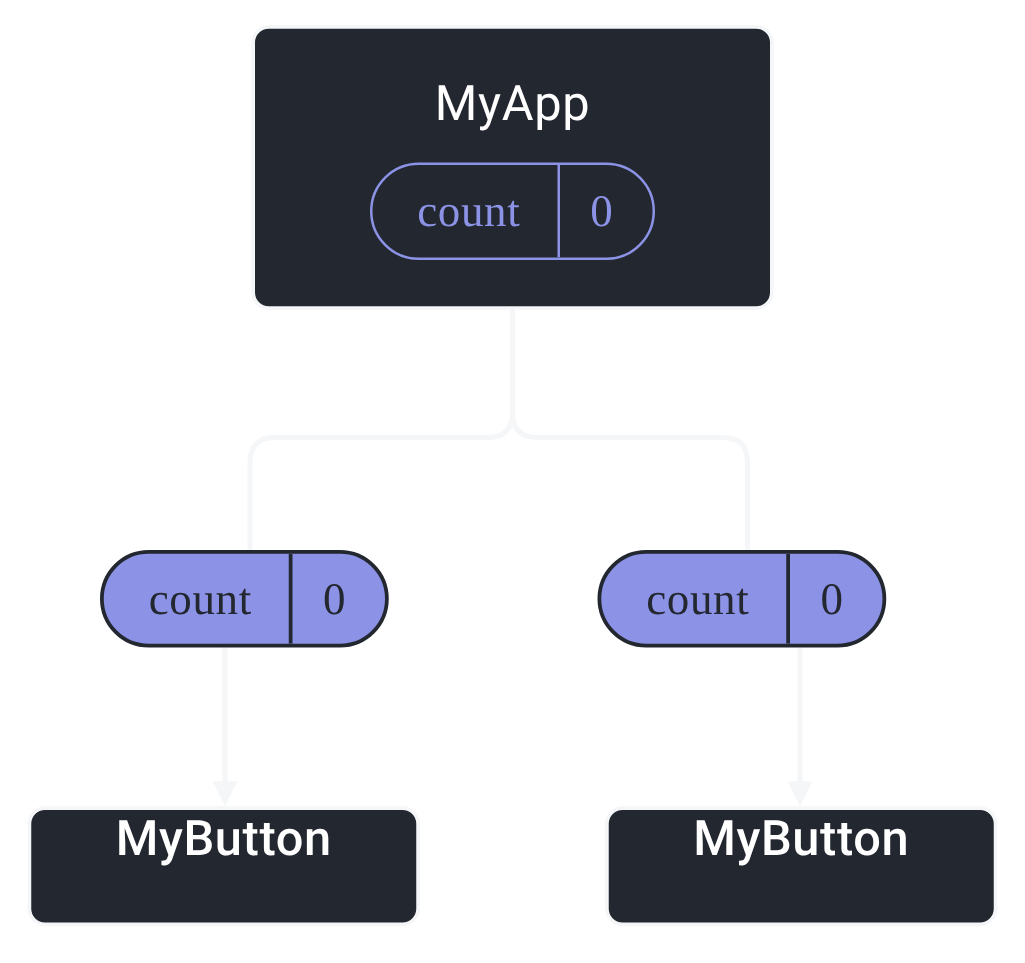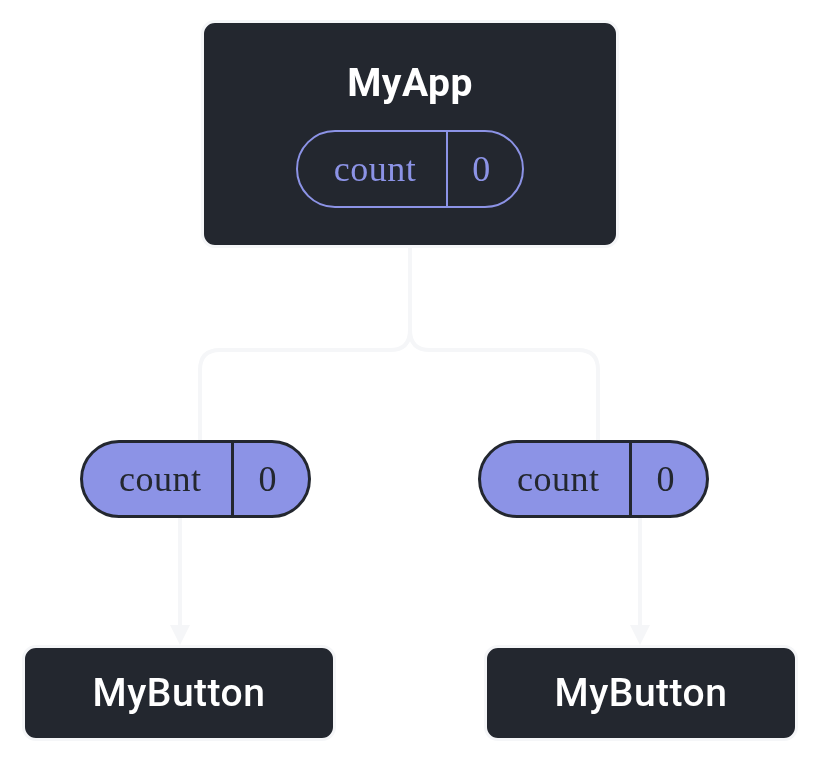--- a/index.html
+++ b/index.html
@@ -30,21 +30,21 @@
       border-radius: 14px;
       display: flex;
       flex-direction: column;
       align-items: center;
       justify-content: center;
       gap: 24px;
     }
     .parent-title {
       color: #ffffff;
       font-size: 39px;
-      font-weight: 700;
+      font-weight: 400;
       letter-spacing: 0.5px;
     }
     .pill {
       display: flex;
       align-items: stretch;
       border-radius: 999px;
       overflow: hidden;
       height: 78px;
       font-family: Liberation Serif, serif;
     }
@@ -94,21 +94,21 @@
       top: 440px;
     }
     .child-box {
       position: absolute;
       width: 314px;
       height: 96px;
       background: #23272f;
       border: 3px solid #f5f6f8;
       border-radius: 14px;
       display: flex;
-      align-items: center;
+      align-items: flex-start;
       justify-content: center;
     }
     .child-box-left {
       left: 22px;
       top: 645px;
     }
     .child-box-right {
       left: 484px;
       top: 645px;
     }

